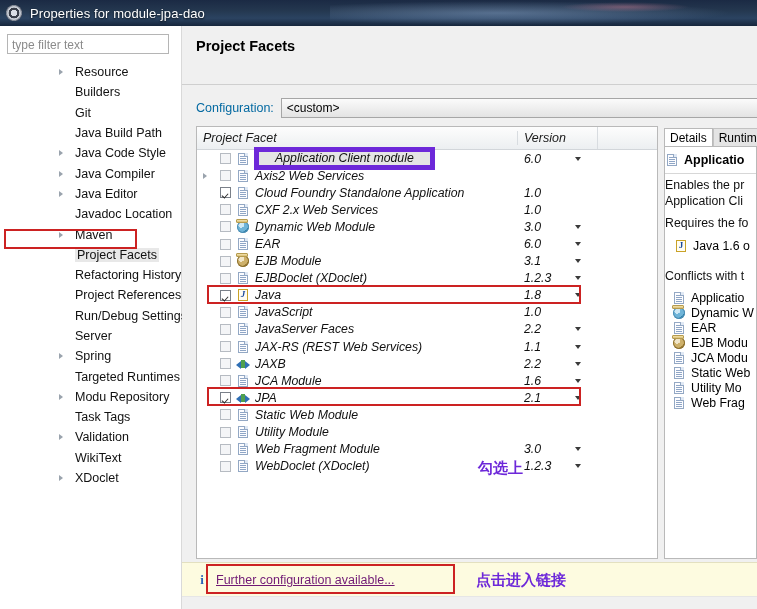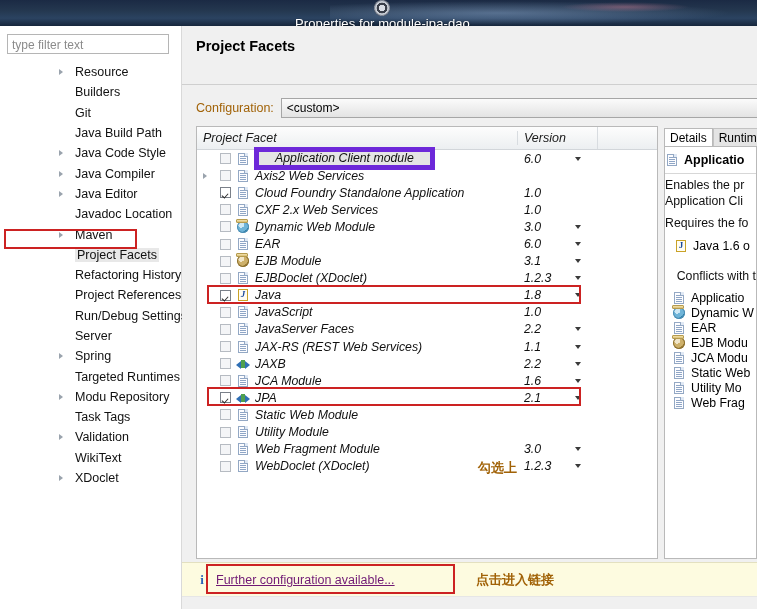--- a/index.html
+++ b/index.html
@@ -7,21 +7,21 @@
     width:757px;height:609px;overflow:hidden;
     font-family:"Liberation Sans","DejaVu Sans",sans-serif;
     font-size:12px;color:#000;background:#f0f0f0;
   }
   #app{position:relative;width:757px;height:609px;}
 
   
   .titlebar{
     position:absolute;left:0;top:0;width:757px;height:26px;
     background:linear-gradient(to bottom,#1b2a44 0%,#24374f 40%,#2b4361 70%,#16263c 100%);
-    display:flex;align-items:center;flex-direction:column;
+    display:flex;align-items:center;
   }
   .titlebar .glow{
     position:absolute;left:330px;top:0;width:420px;height:26px;
     background:radial-gradient(ellipse at 40% 50%, rgba(160,190,230,.40), rgba(120,160,210,0) 65%);
     pointer-events:none;
   }
   .titlebar .glow2{
     position:absolute;left:560px;top:2px;width:130px;height:10px;
     background:radial-gradient(ellipse at 50% 50%, rgba(200,120,140,.45), rgba(200,120,140,0) 70%);
     pointer-events:none;
@@ -65,21 +65,21 @@
     border:2px solid #cc2222;box-sizing:border-box;pointer-events:none;
   }
 
   
   .rightpane{position:absolute;left:182px;top:26px;width:575px;height:583px;background:#f0f0f0;}
   .page-title{
     position:absolute;left:14px;top:12px;font-size:14.5px;font-weight:bold;color:#000;
   }
   .hrule{position:absolute;left:0;top:58px;width:575px;height:1px;background:#cfcfcf;}
   .cfg-row{position:absolute;left:14px;top:72px;display:flex;align-items:center;}
-  .cfg-label{font-size:12.5px;color:#a16207;}
+  .cfg-label{font-size:12.5px;color:#0369a1;}
   .cfg-combo{
     margin-left:7px;width:508px;height:20px;box-sizing:border-box;
     border:1px solid #a6a6a6;
     background:linear-gradient(to bottom,#fbfbfb,#e3e3e3);
     font-size:12px;color:#000;padding:2px 5px;line-height:15px;white-space:nowrap;
   }
 
   
   .facet-box{
     position:absolute;left:14px;top:100px;width:462px;height:433px;
@@ -168,22 +168,22 @@
   }
   .ic-arrows{position:absolute;left:0;top:2px;width:14px;height:10px;}
   .ic-arrows span{position:absolute;top:2px;width:0;height:0;}
   .ic-arrows .la{left:0;border-right:5px solid #2f6fb5;border-top:4px solid transparent;border-bottom:4px solid transparent;}
   .ic-arrows .ra{right:0;border-left:5px solid #2f6fb5;border-top:4px solid transparent;border-bottom:4px solid transparent;}
   .ic-arrows .mid{left:5px;top:1px;width:4px;height:8px;background:#4f9f4f;border:0;}
 
   
   .redbox{position:absolute;border:2px solid #cc2222;box-sizing:border-box;pointer-events:none;}
   .cn-note{
-    position:absolute;color:#a16207;font-family:"DejaVu Sans","Liberation Sans",sans-serif;
-    font-size:13px;font-weight:bold;white-space:nowrap;
+    position:absolute;color:#6d28d9;font-family:"DejaVu Sans","Liberation Sans",sans-serif;
+    font-size:15px;font-weight:bold;white-space:nowrap;
   }
 
   
   .details{
     position:absolute;left:482px;top:100px;width:93px;height:433px;
     background:#f0f0f0;overflow:hidden;
   }
   .dtabs{position:relative;height:20px;display:flex;align-items:flex-end;font-size:12px;}
   .dtab{
     padding:2px 5px 2px 5px;border:1px solid #b9b9b9;border-bottom:none;
@@ -528,21 +528,21 @@
           <div>Enables the pr</div>
           <div>Application Cli</div>
         </div>
         <div class="dpara">Requires the fo</div>
         <div class="ditem">
           <span class="ficon">
               <span class="ic-java"></span>
             </span>
           <span class="t">Java 1.6 o</span>
         </div>
-        <div class="dpara" style="margin-top:16px;text-align:right;">Conflicts with t</div>
+        <div class="dpara" style="margin-top:16px;">Conflicts with t</div>
         <div class="dlist" id="detail-conflicts">
             <div class="ditem">
               <span class="ficon">
                 <span class="ic-doc"></span>
               </span>
               <span class="t">Applicatio</span>
             </div>
             <div class="ditem">
               <span class="ficon">
                 <span class="ic-web"></span>

